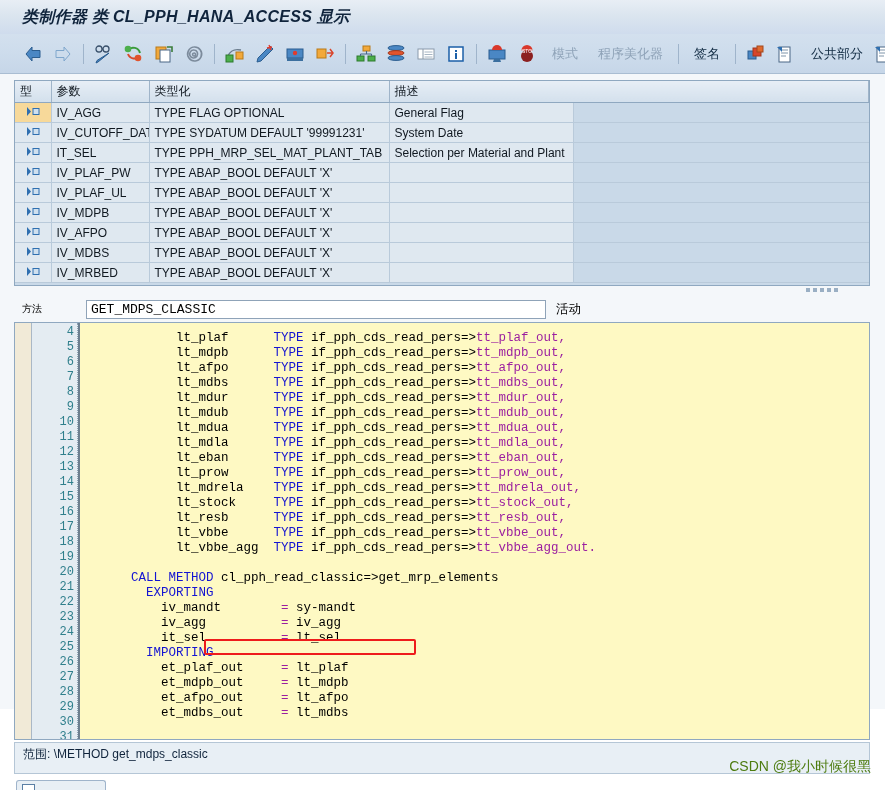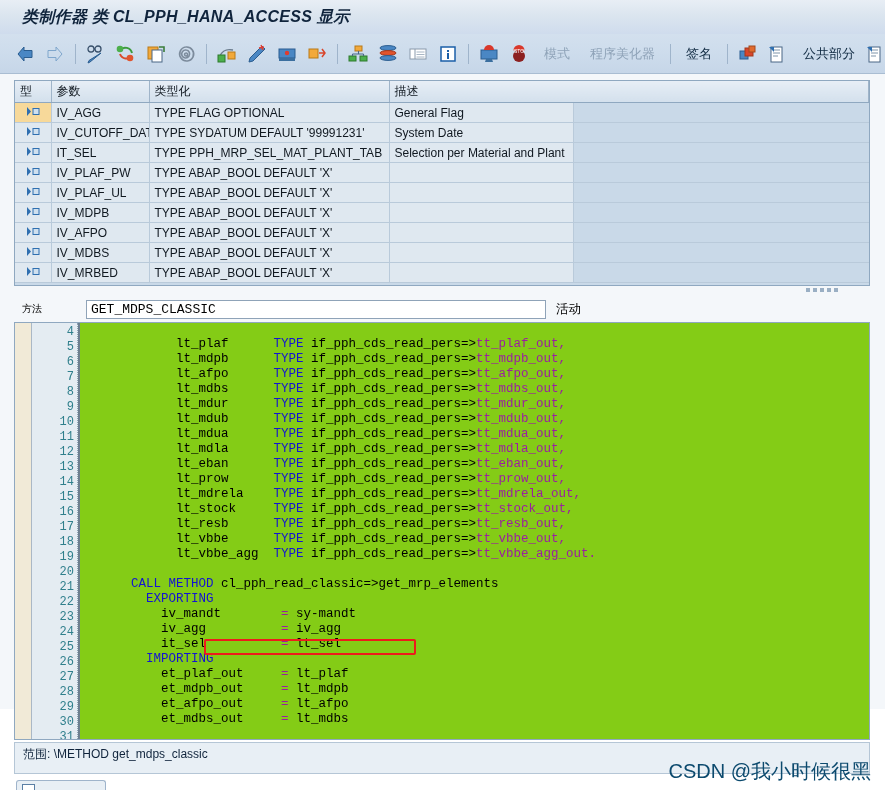--- a/index.html
+++ b/index.html
@@ -24,21 +24,21 @@
     padding-left:22px;
     font-size:16px;font-weight:bold;font-style:italic;
     color:#10243c;letter-spacing:.3px;white-space:nowrap;
   }
 
   
   .toolbar{
     position:absolute;left:0;top:34px;width:885px;height:40px;
     background:linear-gradient(to bottom,#d3e0ee 0%,#cddcec 50%,#c6d6e8 100%);
     border-bottom:1px solid #a9bdd2;
-    display:flex;align-items:center;padding-left:10px;box-sizing:border-box;
+    display:flex;align-items:center;padding-left:18px;box-sizing:border-box;
     overflow:hidden;white-space:nowrap;
   }
   .tbtn{
     width:26px;height:26px;margin:0 2px;
     display:flex;align-items:center;justify-content:center;
     border-radius:2px;flex:0 0 auto;
   }
   .sep{width:1px;height:20px;background:#9fb4cb;margin:0 5px;flex:0 0 auto;}
   .tlabel{
     padding:0 10px;font-size:13px;color:#8fa3b8;flex:0 0 auto;
@@ -101,44 +101,44 @@
   .bookmarks{width:16px;background:#f1ead7;border-right:1px solid #aab8c6;flex:0 0 auto;}
   .gutter{
     width:46px;background:#e4ecf2;flex:0 0 auto;
     border-right:1px dotted #8ba0b2;
     font-family:"Liberation Mono","DejaVu Sans Mono",monospace;
     font-size:12px;color:#2f7f8c;text-align:right;padding-right:3px;
     box-sizing:border-box;padding-top:2px;
   }
   .gutter div{height:15px;line-height:15px;}
   .codecol{
-    flex:1 1 auto;position:relative;background:#84cc16;
+    flex:1 1 auto;position:relative;background:#fef9c3;
     border-left:2px solid #6d7f8f;
     font-family:"Liberation Mono","DejaVu Sans Mono",monospace;
-    font-size:12.5px;padding-top:14px;overflow:hidden;
+    font-size:12.5px;padding-top:8px;overflow:hidden;
   }
   .codecol .ln{height:15px;line-height:15px;white-space:pre;padding-left:6px;}
   .k{color:#1414d2;}
   .p{color:#9b1fa0;}
   .n{color:#000;}
   .hl{
     position:absolute;left:124px;top:267px;width:212px;height:16px;
     border:2px solid #ee1b1b;border-radius:2px;box-sizing:border-box;
     pointer-events:none;
   }
 
   
   .footer{
     position:absolute;left:14px;top:742px;width:856px;height:32px;
     background:#e8eff5;border:1px solid #b5c6d6;box-sizing:border-box;
     font-size:12px;padding:3px 8px;color:#10243c;
   }
   .watermark{
     position:absolute;right:14px;top:758px;
-    font-size:20px;color:#0c4a6e;white-space:nowrap;
+    font-size:14px;color:#4d7c0f;white-space:nowrap;
   }
   .bottomstub{
     position:absolute;left:16px;top:780px;width:90px;height:18px;
     background:#e8eff5;border:1px solid #9fb4cb;border-bottom:none;
     box-sizing:border-box;border-radius:3px 3px 0 0;
     display:flex;align-items:center;padding-left:5px;
   }
   .bottomstub .sq{width:11px;height:9px;background:#fff;border:1px solid #5a7fa5;border-bottom:2px solid #3b9b3b;}
 </style>
 </head>

